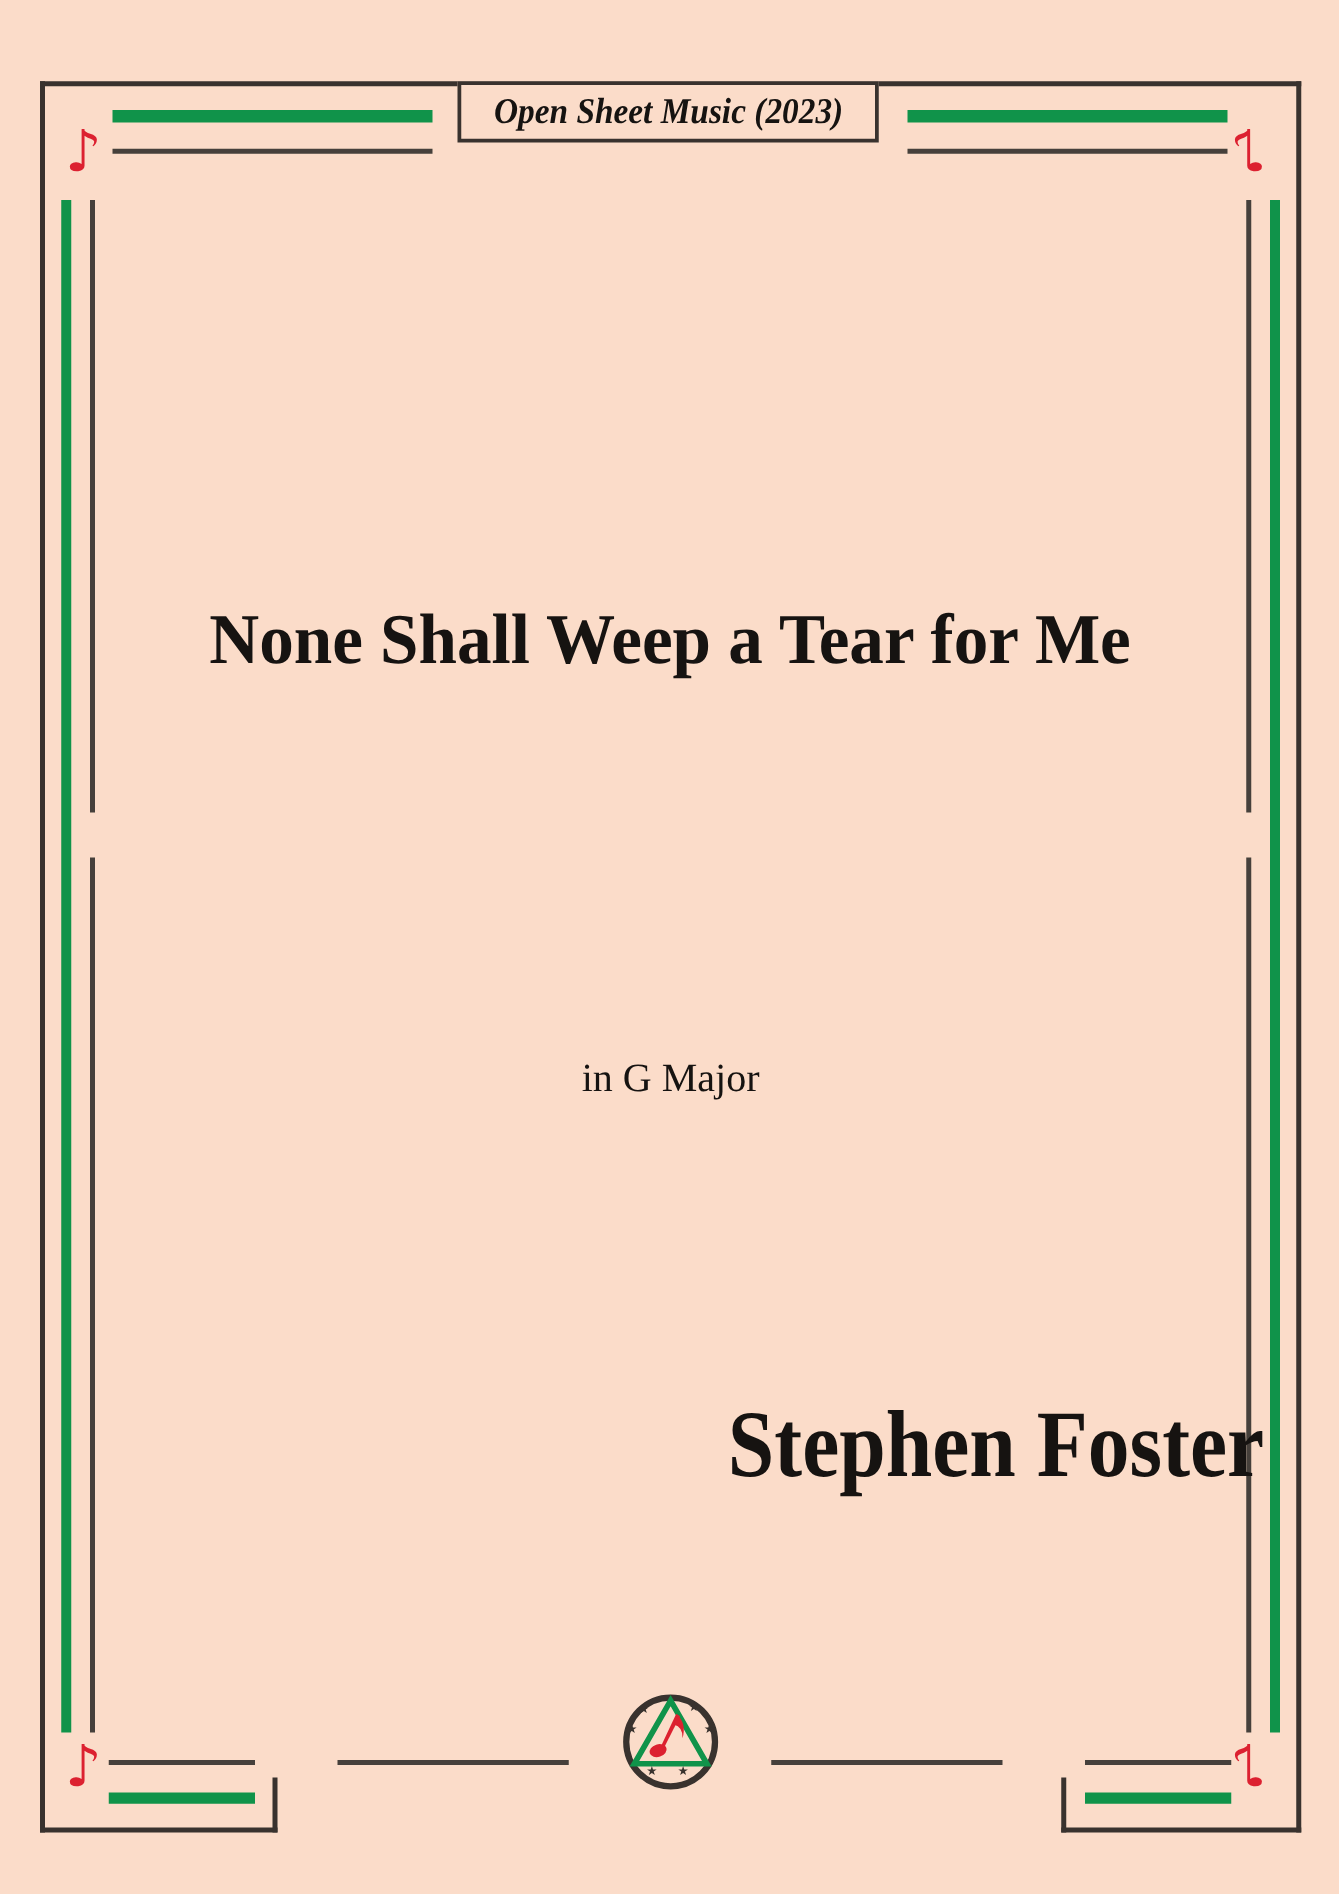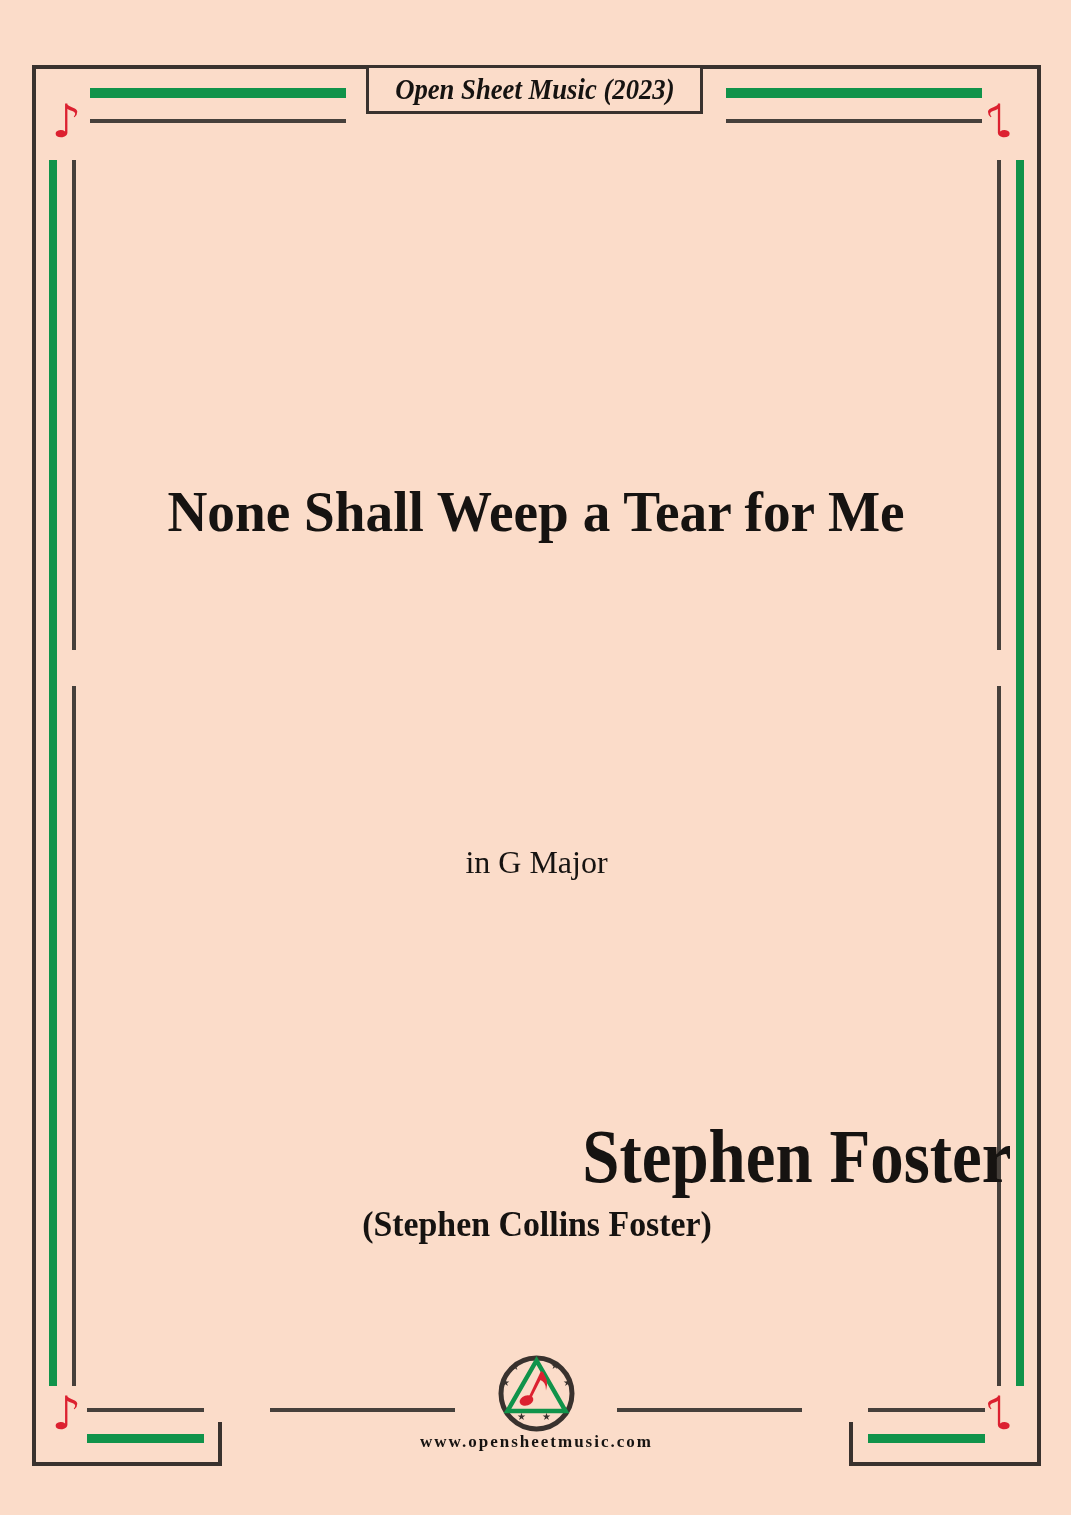--- a/index.html
+++ b/index.html
@@ -79,39 +79,33 @@
 
   <div id="main-title" class="centerband">
     <span class="scale">None Shall Weep a Tear for Me</span>
   </div>
   <div id="key-line" class="centerband">
     <span class="scale">in G Major</span>
   </div>
   <div id="composer" class="centerband">
     <span class="scale">Stephen Foster</span>
   </div>
-  <div id="composer-full" class="centerband">
-    <span class="scale">(Stephen Collins Foster)</span>
-  </div>
 
   <svg id="logo" width="85" height="85" viewBox="0 0 85 85">
     <circle cx="42.5" cy="42.5" r="35.5" fill="none" stroke="var(--dark)" stroke-width="5"></circle>
     <polygon points="42.5,9.5 13.5,60 71.5,60" fill="none" stroke="var(--green)" stroke-width="4.5"></polygon>
     <g fill="var(--red)" stroke="none">
       <ellipse cx="32.5" cy="49.5" rx="7" ry="5" transform="rotate(-18 32.5 49.5)"></ellipse>
       <path d="M36.5,48.5 L34.5,46.5 L47,20 L50,22 Z"></path>
       <path d="M47.5,20.5 q8,7 4.5,19 q0.5,-9 -7,-11 z"></path>
     </g>
     <g fill="var(--dark)" font-family="DejaVu Sans, sans-serif" font-size="10" text-anchor="middle">
       <text x="21" y="19">★</text>
       <text x="61" y="18">★</text>
       <text x="11.5" y="35">★</text>
       <text x="73.5" y="35">★</text>
       <text x="27.5" y="69">★</text>
       <text x="52.5" y="69">★</text>
     </g>
   </svg>
 
-  <div id="website" class="centerband">
-    <span class="scale">www.opensheetmusic.com</span>
-  </div>
 
 </div>
 
 </body></html>

